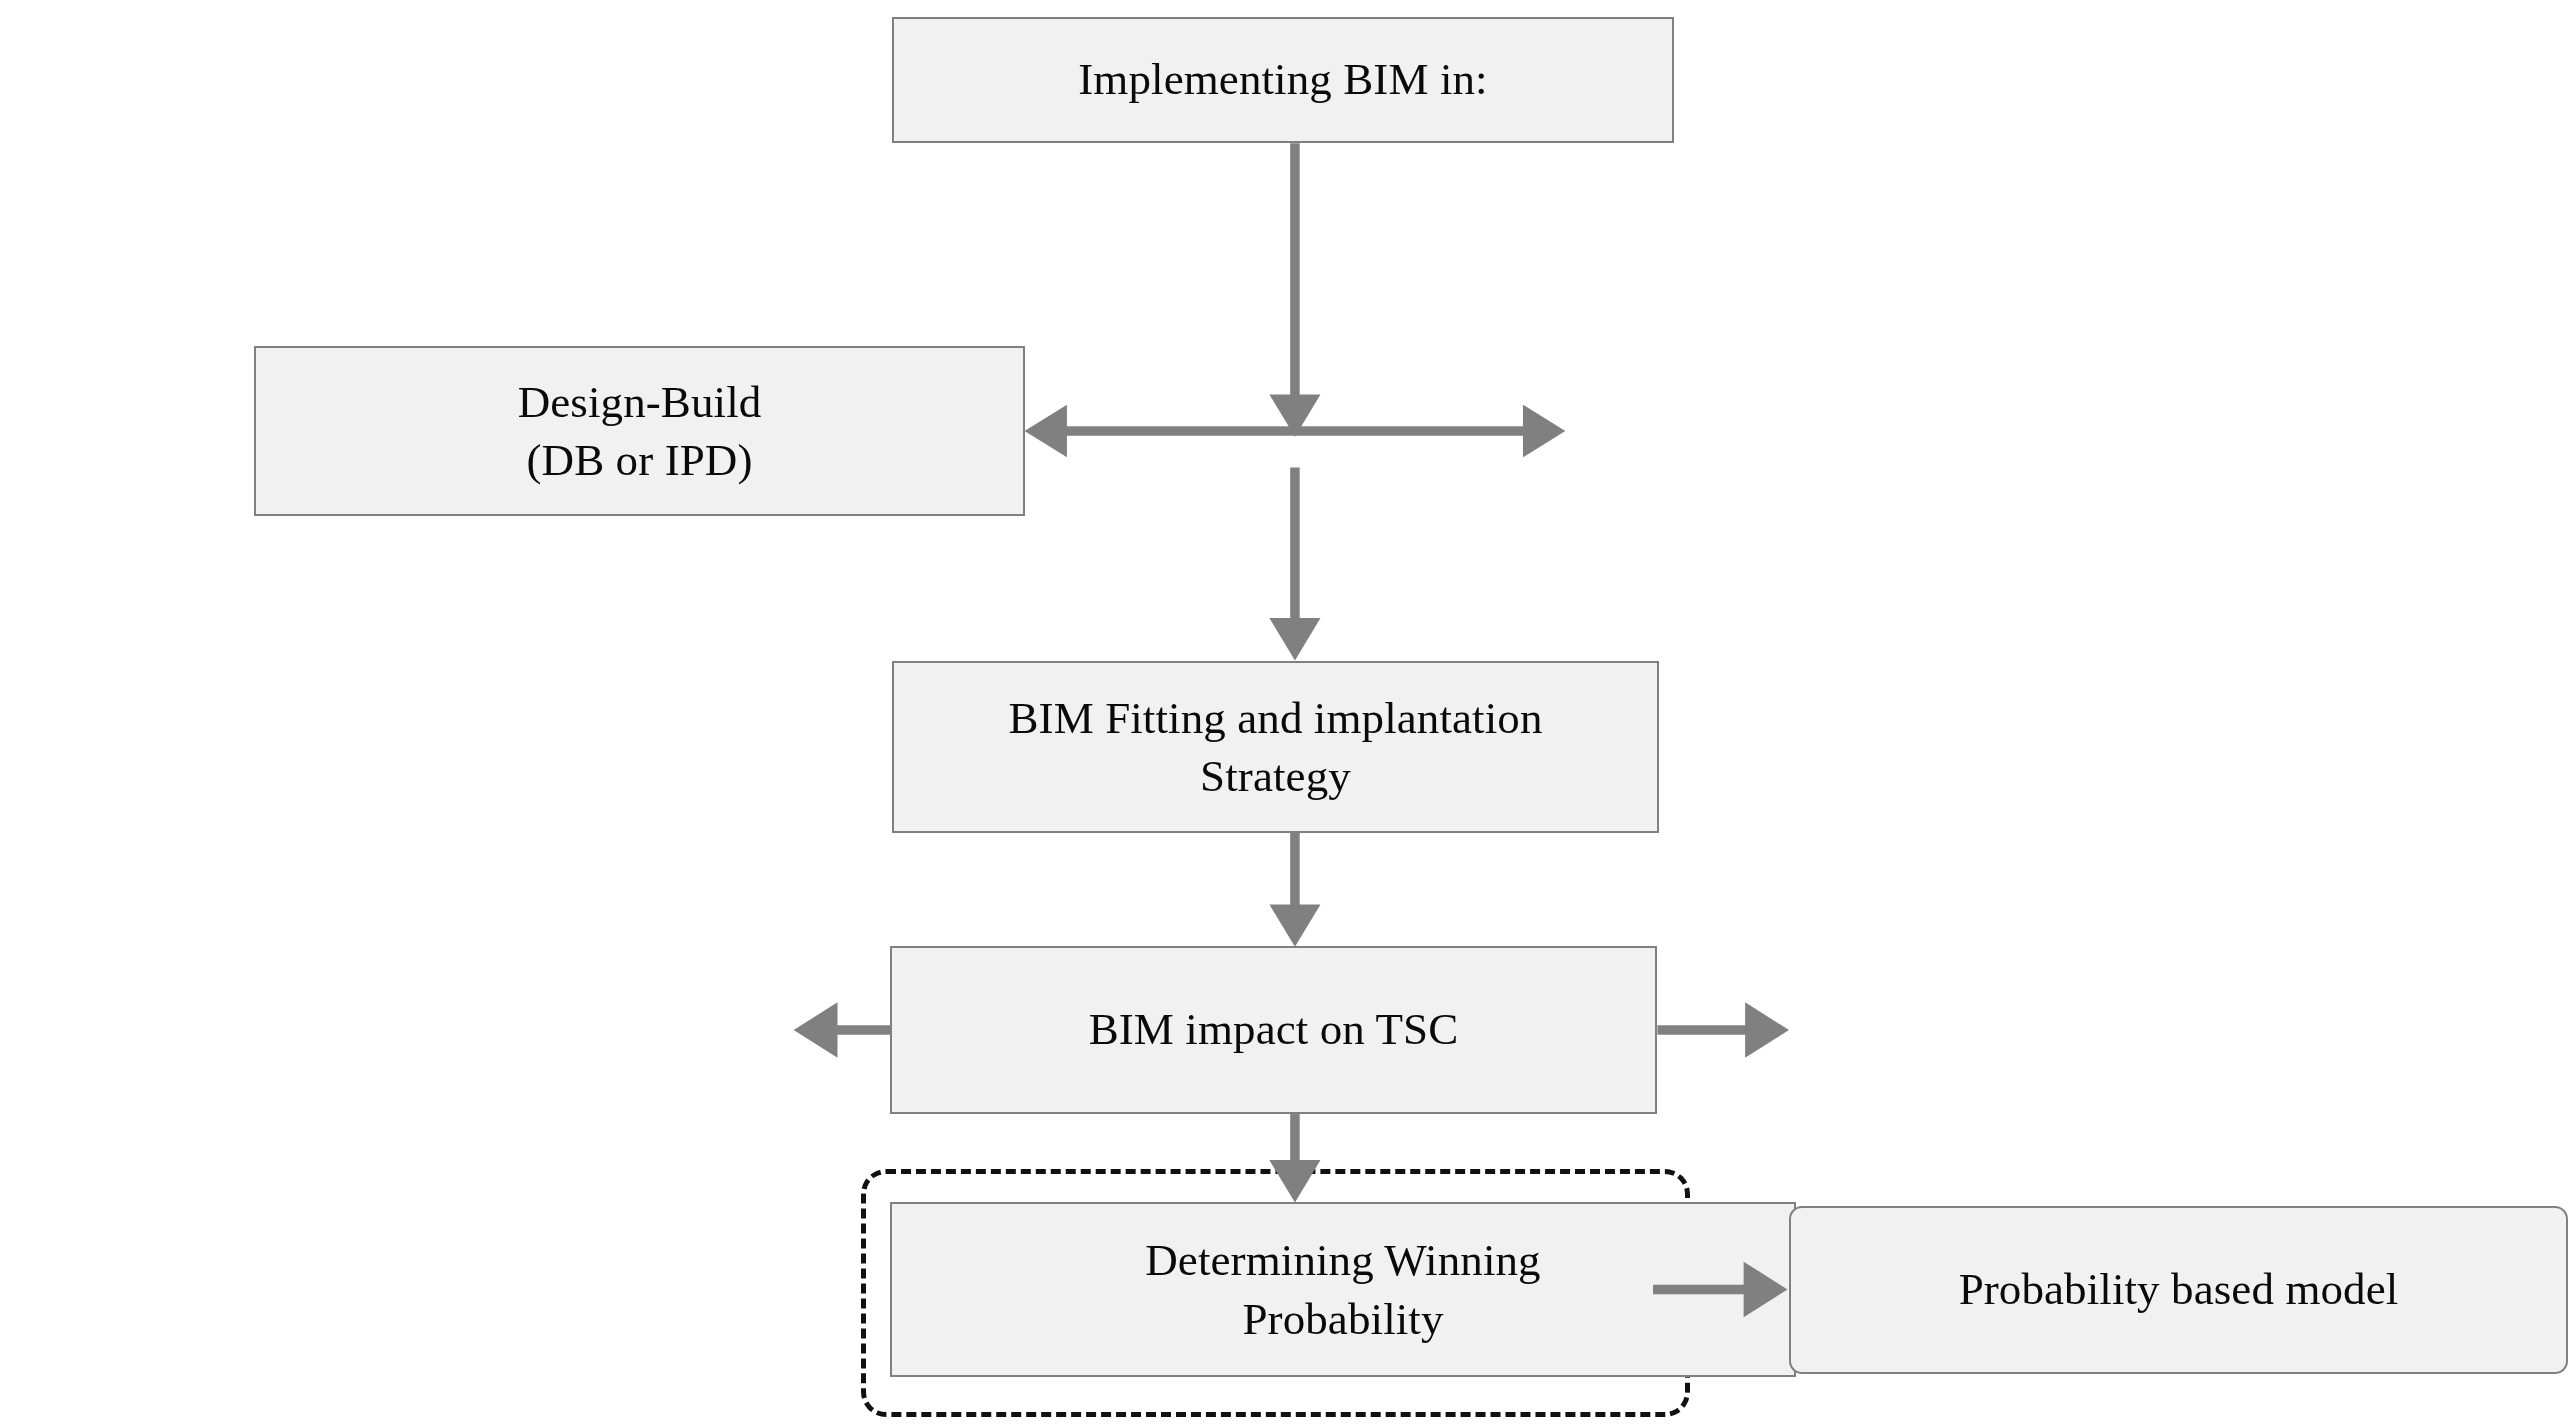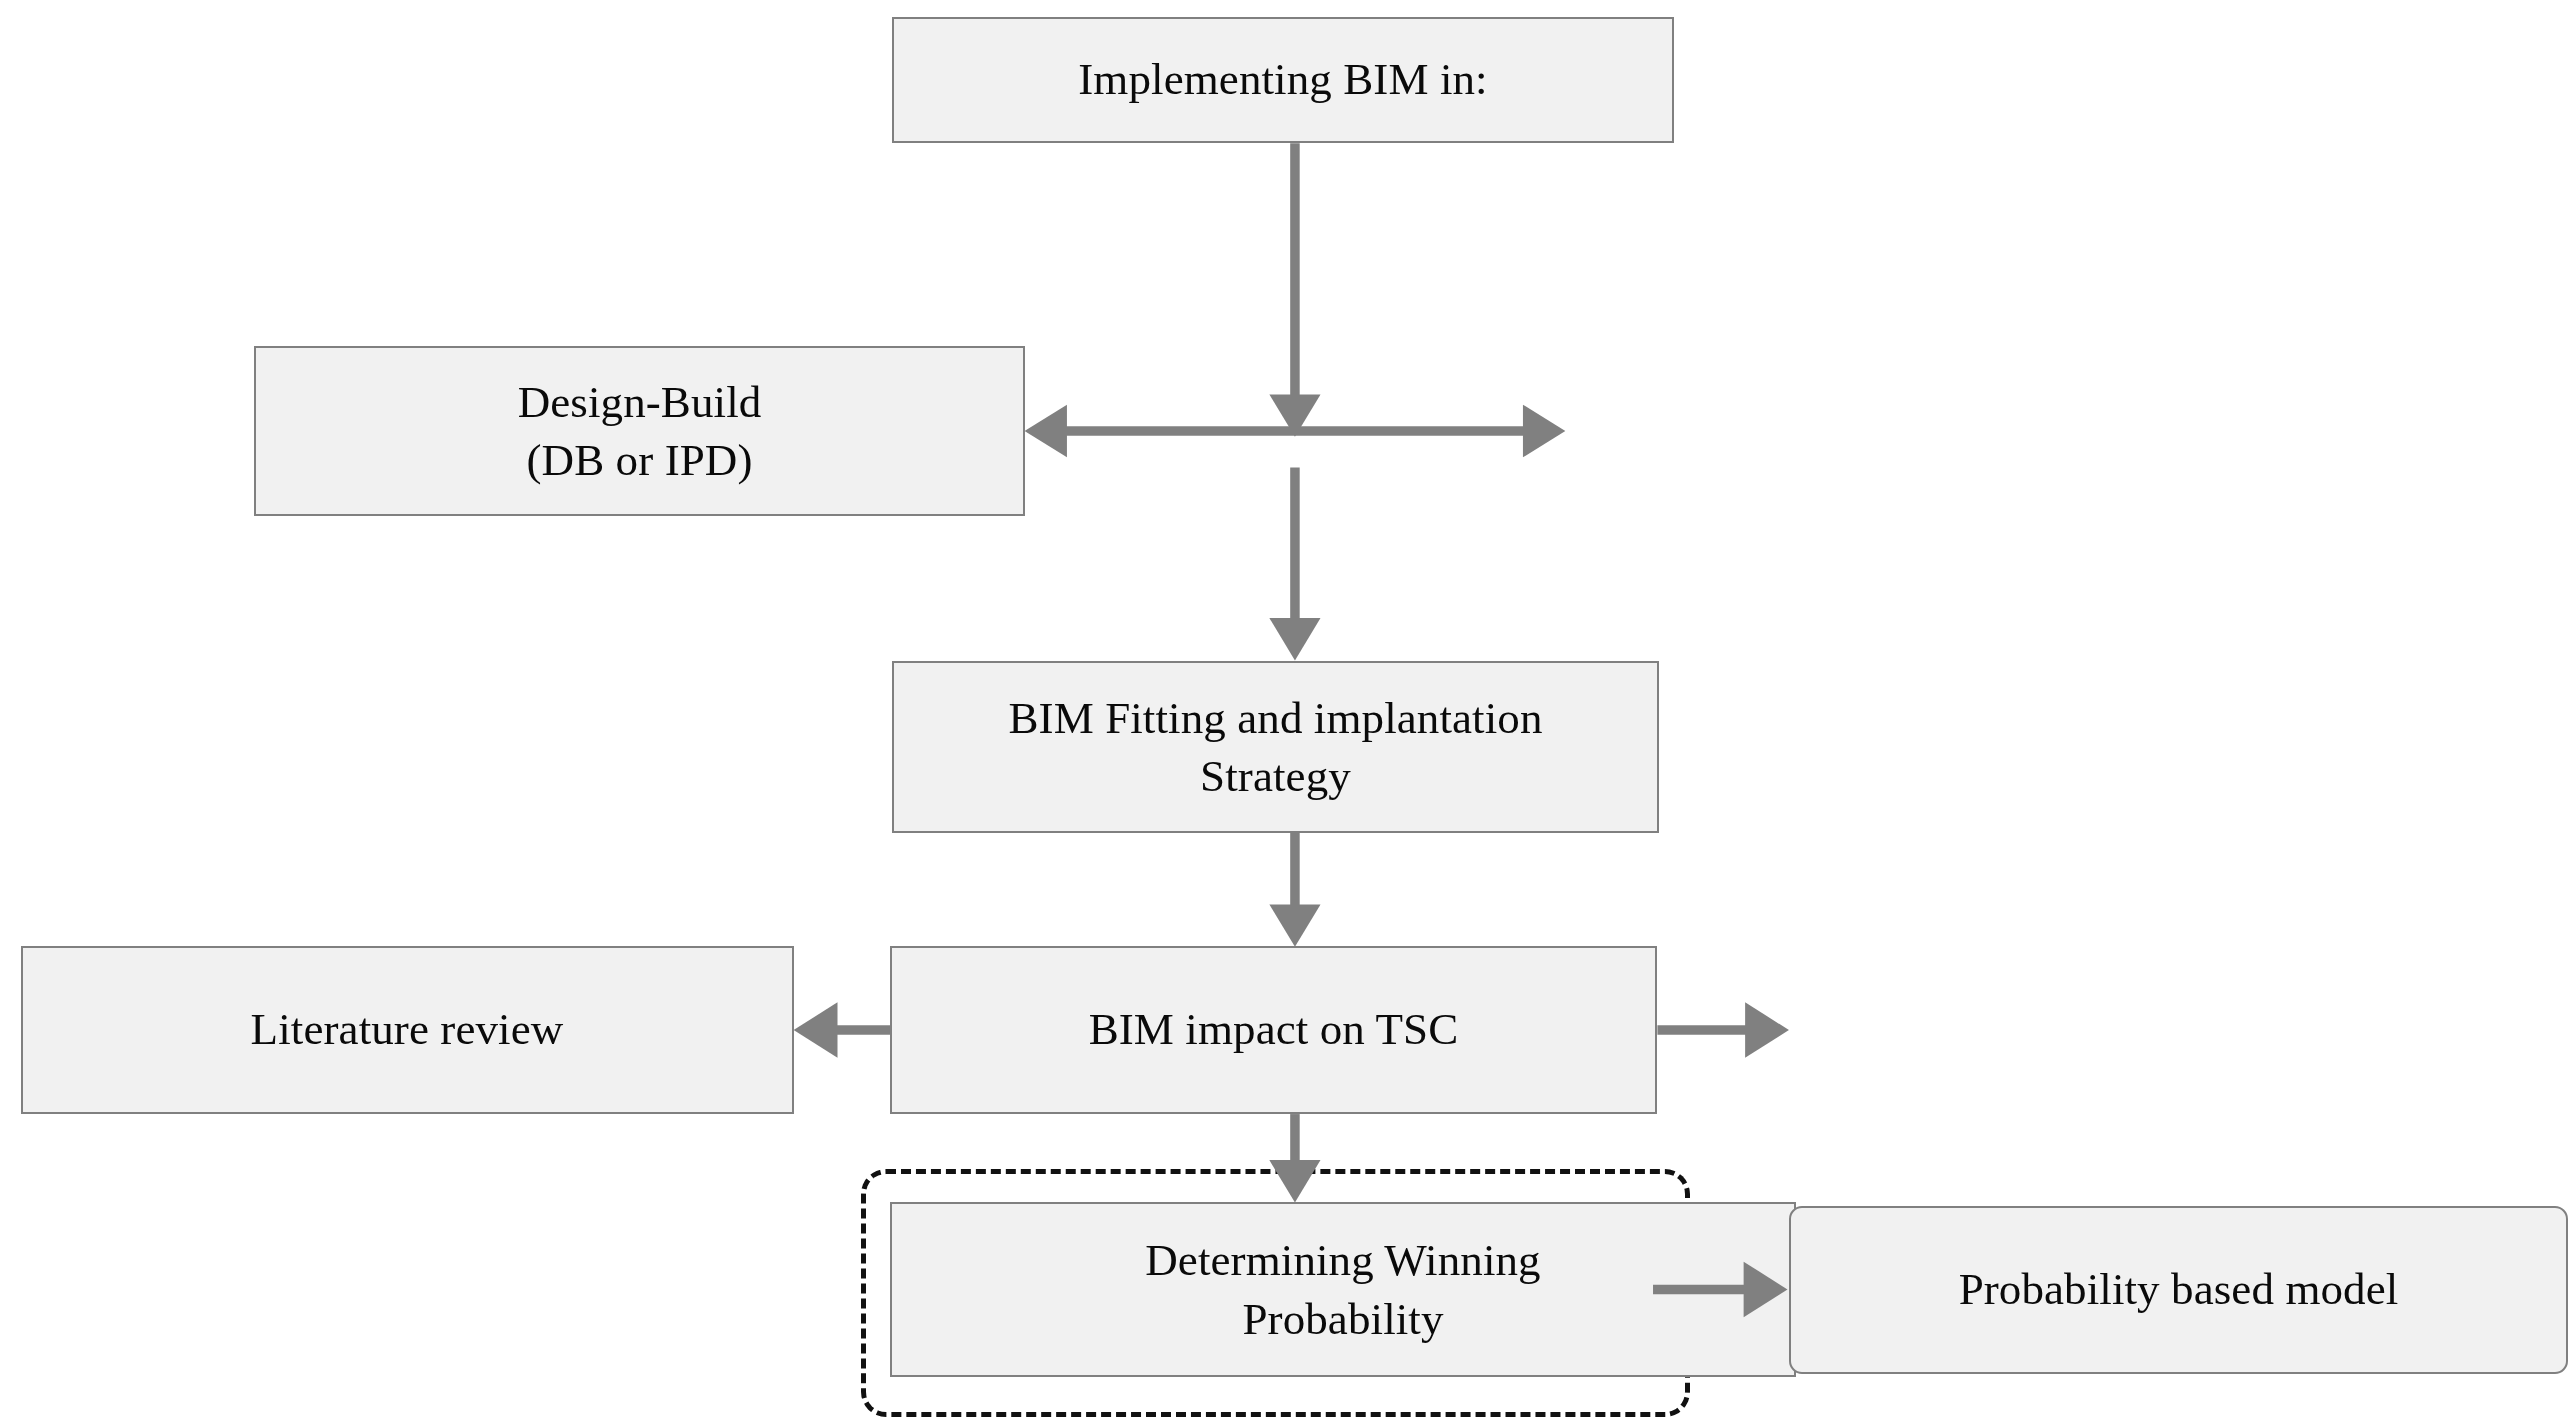--- a/index.html
+++ b/index.html
@@ -126,23 +126,20 @@
     <span class="label">Design-Build
 (DB or IPD)</span>
   </div>
 
 
   <div class="node two-line" style="left:892px; top:661px; width:767px; height:172px;">
     <span class="label">BIM Fitting and implantation
 Strategy</span>
   </div>
 
-  <div class="node" style="left:20.5px; top:946px; width:773px; height:168px;">
-    <span class="label">Literature review</span>
-  </div>
 
   <div class="node" style="left:890px; top:946px; width:767px; height:168px;">
     <span class="label">BIM impact on TSC</span>
   </div>
 
 
   <div class="node two-line" style="left:890px; top:1202px; width:906px; height:175px;">
     <span class="label">Determining Winning
 Probability</span>
   </div>

